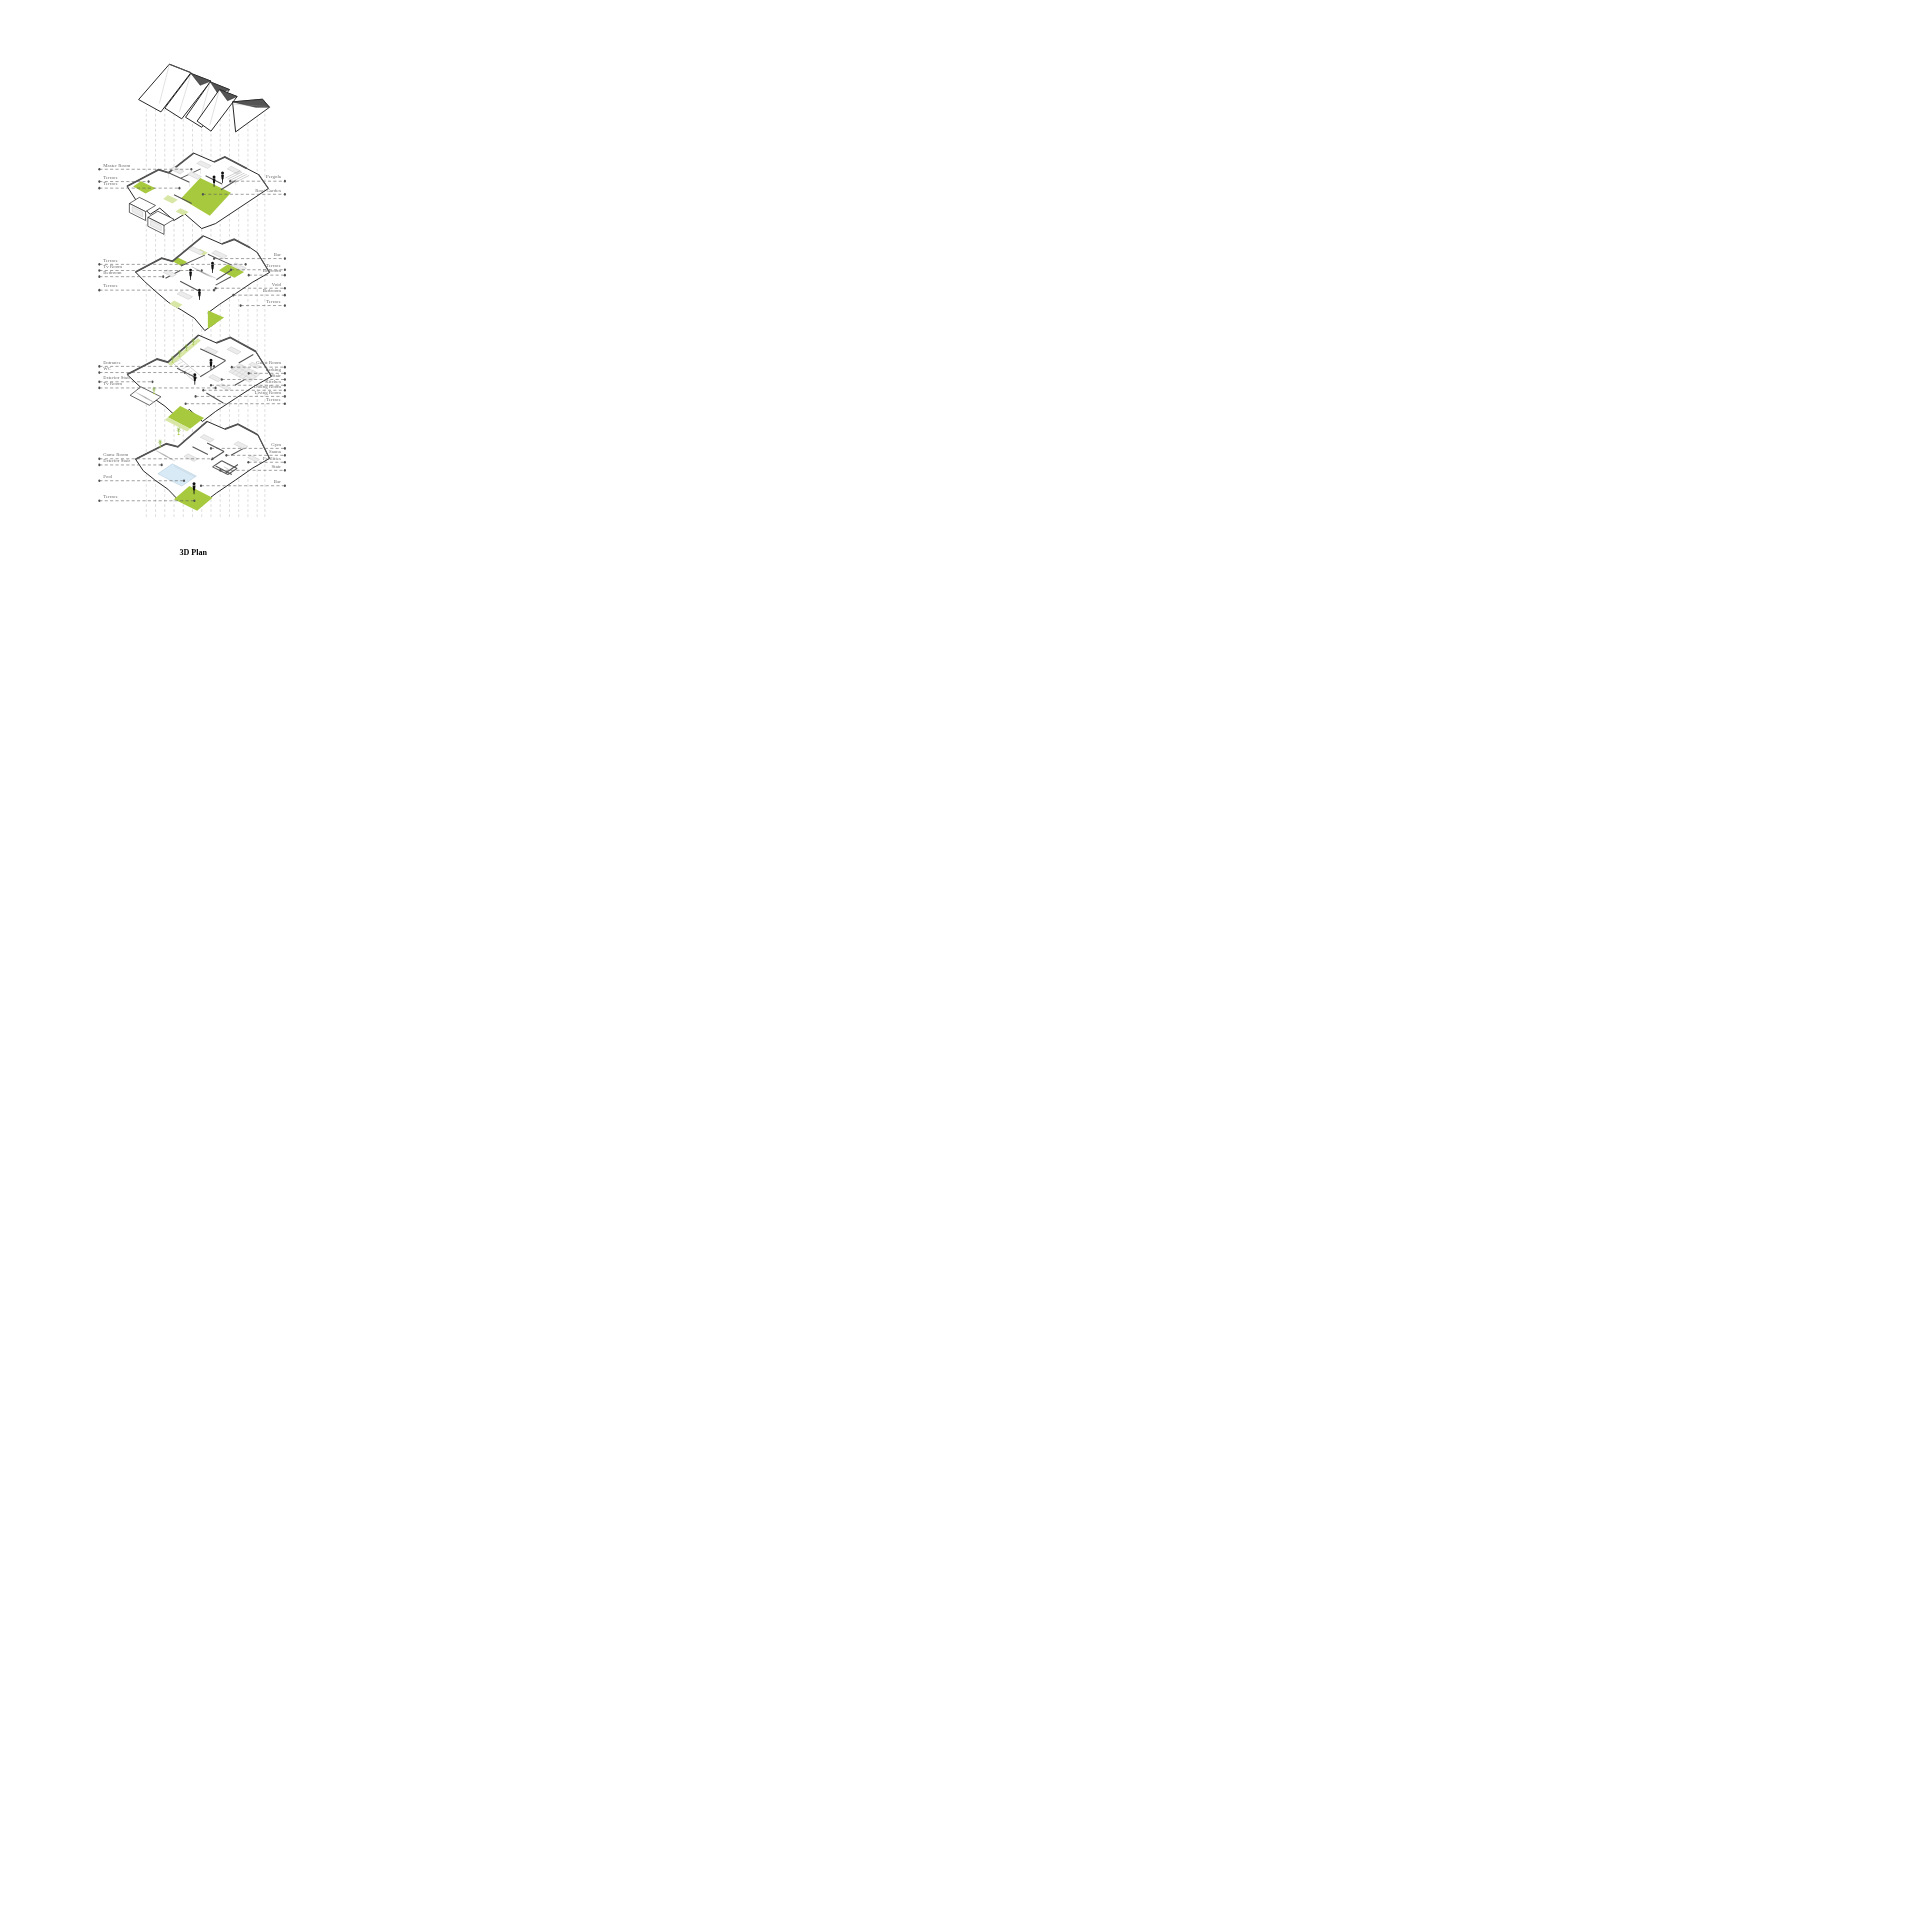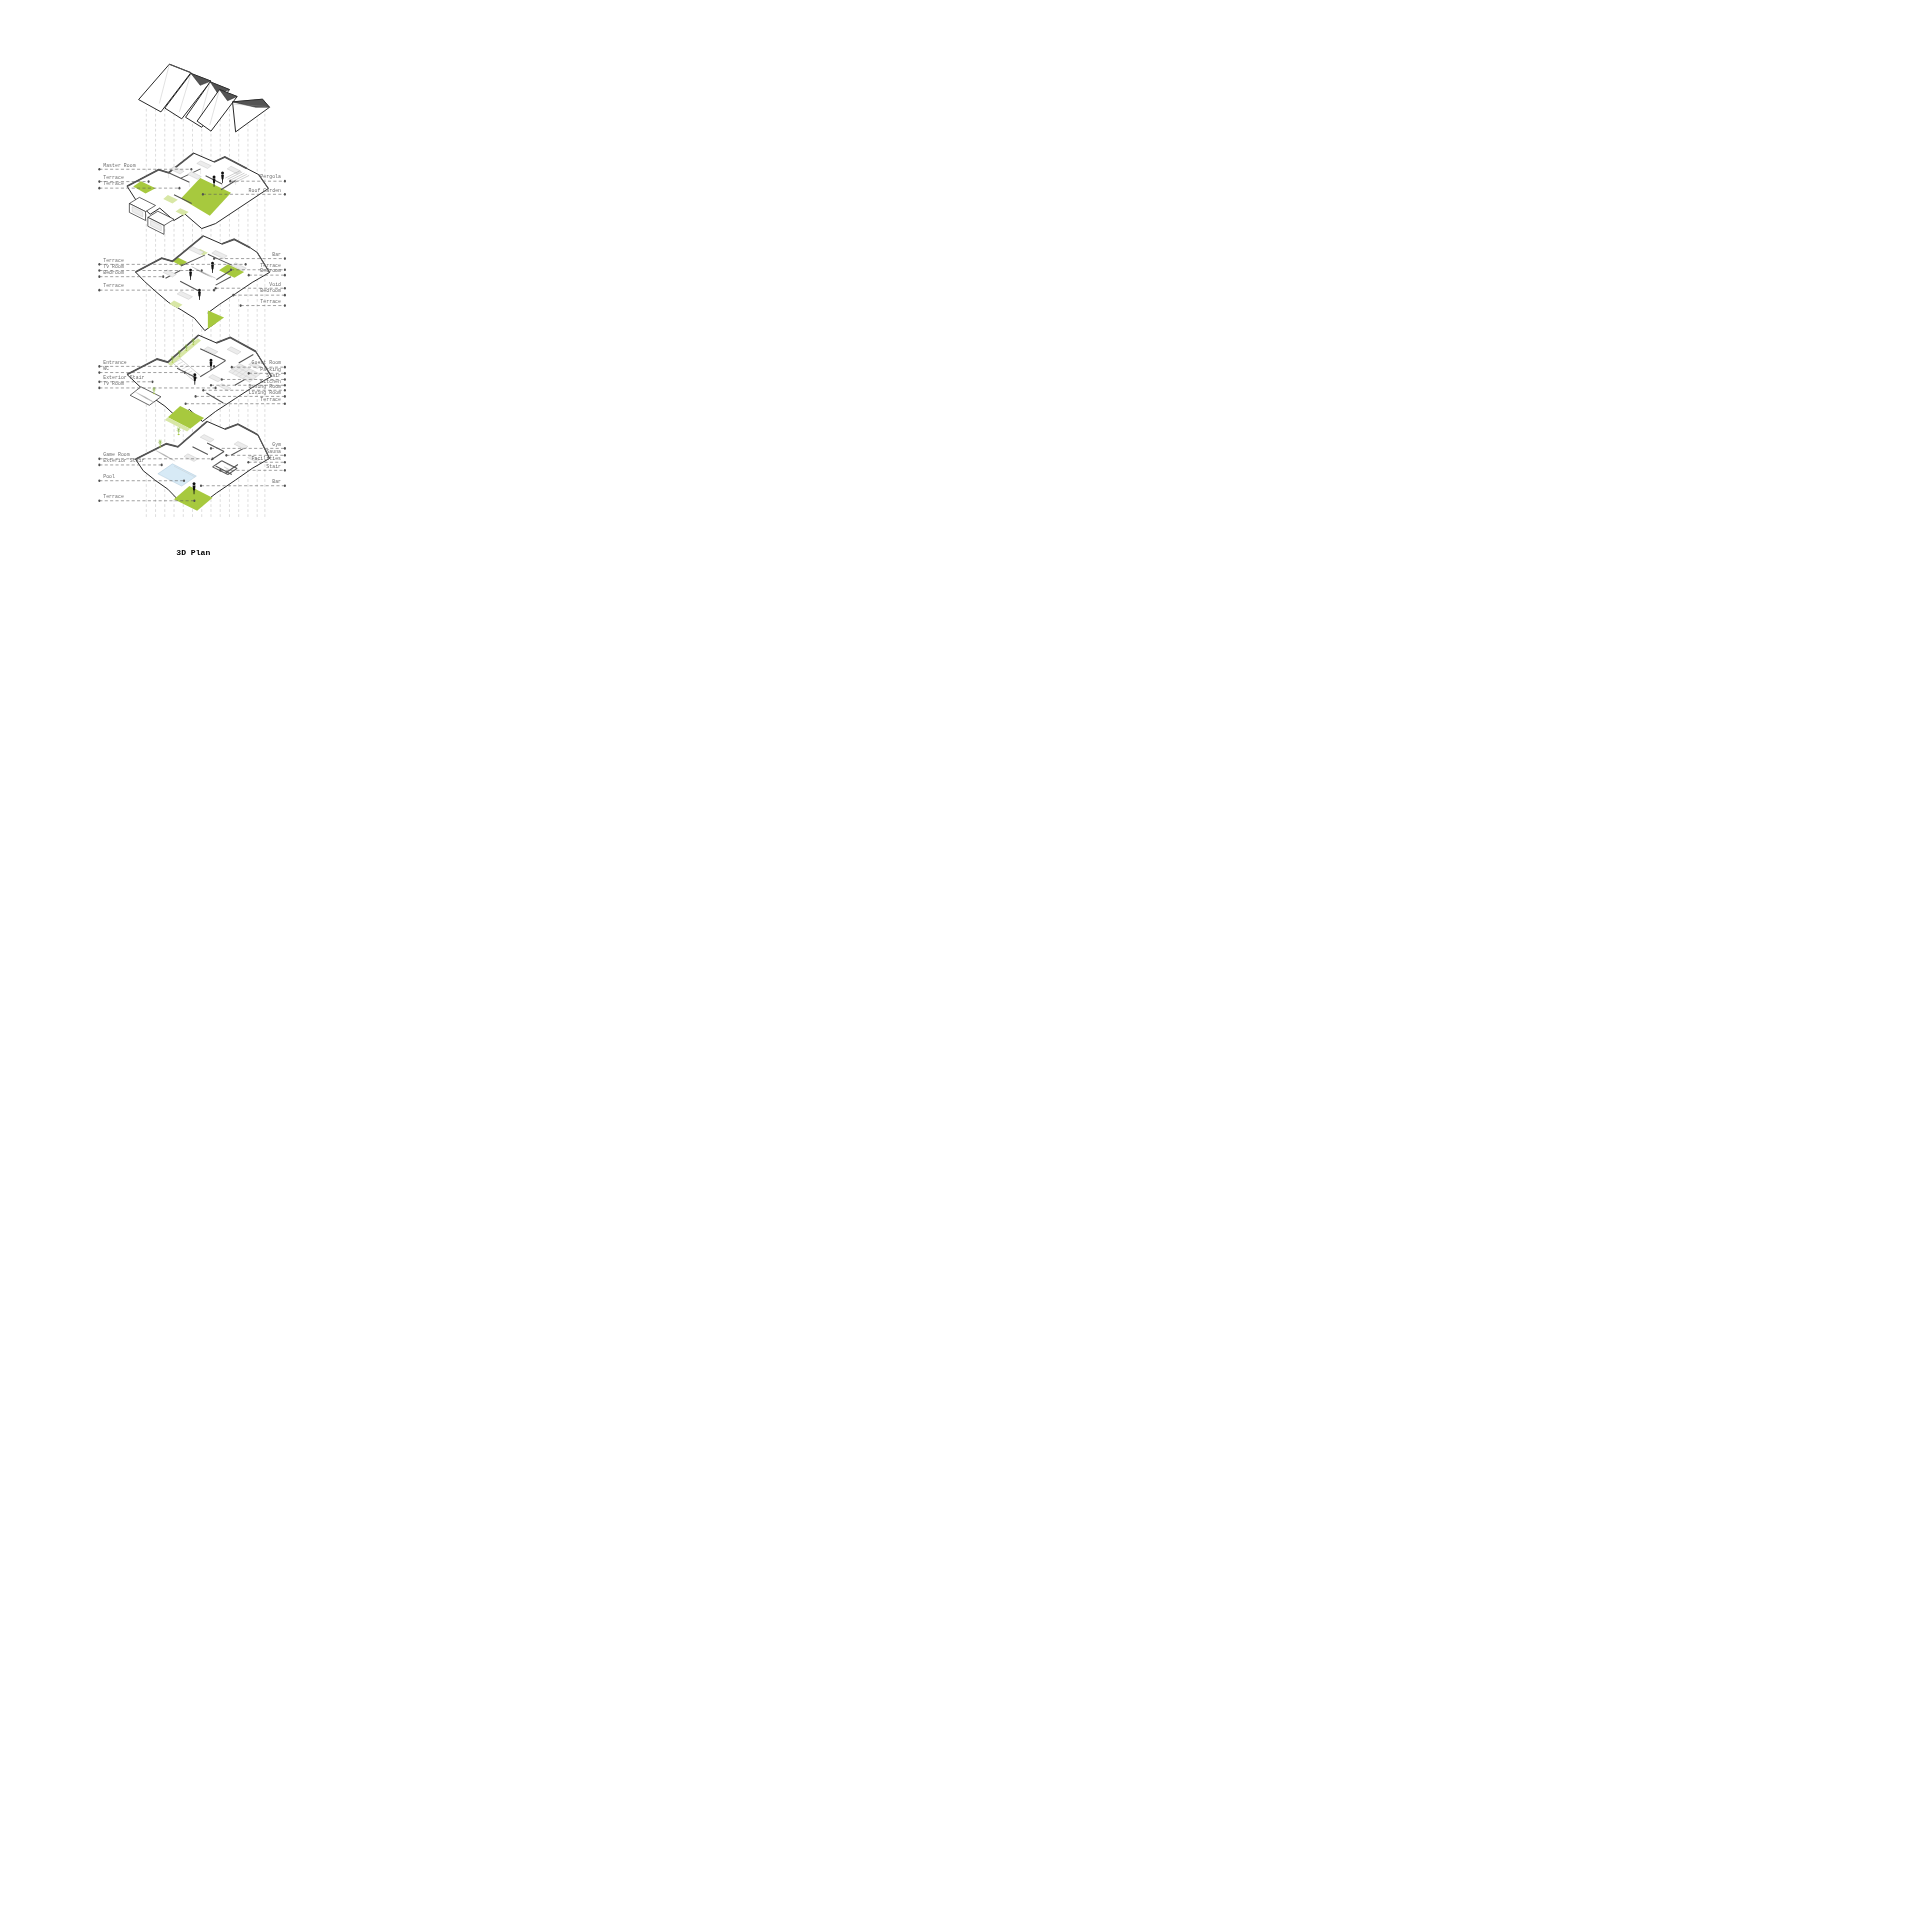--- a/index.html
+++ b/index.html
@@ -1,21 +1,21 @@
 <!DOCTYPE html>
 <html style="--green: #a7c93e; --lgreen: #d8e7a6; --pool: #d7eaf6; --cap: #545454; --ink: #161616; --label: #6e6e6e; --bg: #ffffff;font-size:6.2px"><head>
 <meta charset="utf-8">
 <style>
   :root{
     --green:#a7c93e; --lgreen:#d8e7a6; --pool:#d7eaf6;
     --cap:#545454; --ink:#161616; --label:#6e6e6e; --bg:#ffffff;
   }
   html,body{margin:0;padding:0;background:var(--bg);}
   .page{width:385px;height:578px;position:relative;background:var(--bg);
-        font-family:Liberation Mono, monospace;overflow:hidden;text-align:center;}
+        font-family:Liberation Serif, serif;overflow:hidden;text-align:center;}
   svg{position:absolute;left:0;top:0;width:100%;height:100%;}
   .plate{fill:#ffffff;stroke:var(--ink);stroke-width:2.4;stroke-linejoin:round;}
   .wing{fill:#ffffff;stroke:var(--ink);stroke-width:1.7;stroke-linejoin:round;}
   .green{fill:var(--green);stroke:none;}
   .lgreen{fill:var(--lgreen);stroke:none;}
   .pool{fill:var(--pool);stroke:#93b4cb;stroke-width:.9;}
   .cap{stroke:var(--cap);stroke-width:4.6;fill:none;stroke-linecap:butt;}
   .cap2{stroke:var(--cap);stroke-width:2.8;fill:none;stroke-linecap:butt;}
   .facet{fill:var(--cap);stroke:var(--ink);stroke-width:1.2;stroke-linejoin:round;}
   .open{fill:#ececec;stroke:#a3a3a3;stroke-width:.7;}

